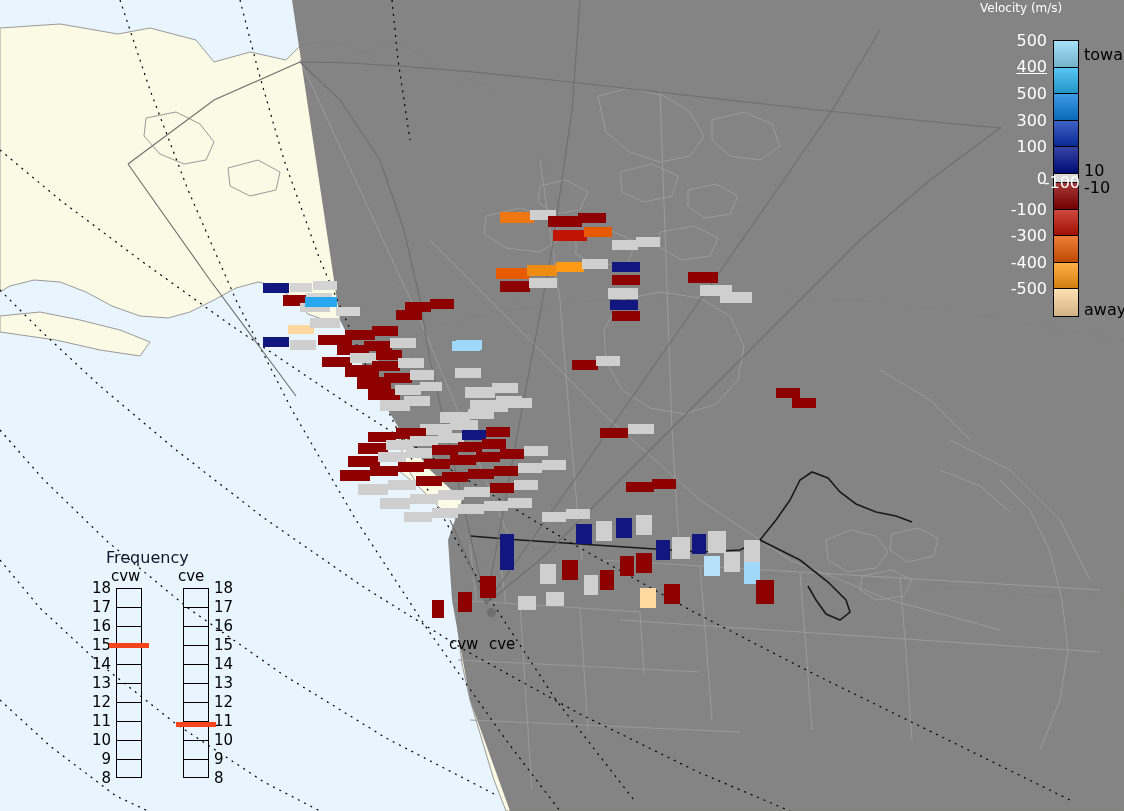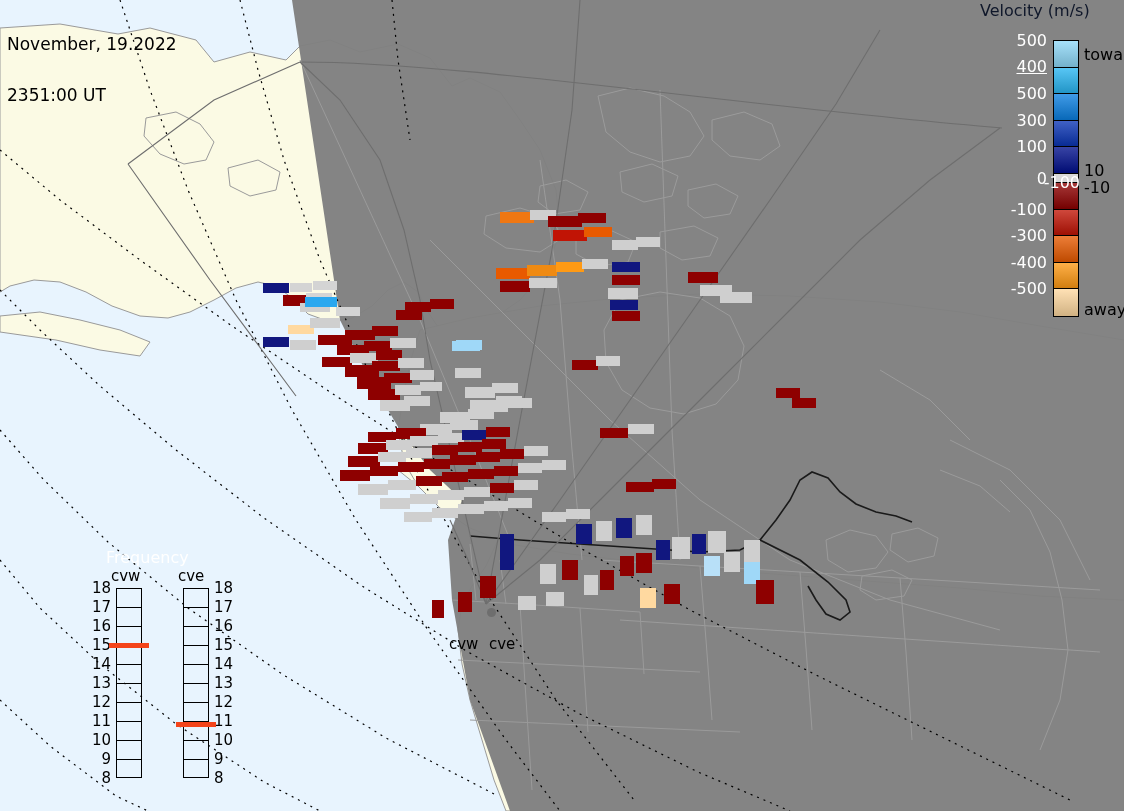--- a/index.html
+++ b/index.html
@@ -15,26 +15,26 @@
   
   #stamp{position:absolute;left:7px;top:2px;line-height:17px;
          font-size:17px;color:#000;white-space:pre;letter-spacing:0px;}
   #stamp div{margin:0;padding:0;}
 
   
   #cbar{position:absolute;left:1053px;top:40px;width:26px;height:277px;
         border:1px solid #000;box-sizing:border-box;}
   .cb-seg{width:100%;box-sizing:border-box;border-bottom:1px solid #000;}
   .cb-seg:last-child{border-bottom:none;}
-  #cbtitle{position:absolute;left:980px;top:1px;font-size:16px;color:#0f172a;white-space:nowrap;}
+  #cbtitle{position:absolute;left:980px;top:1px;font-size:12px;color:#ffffff;white-space:nowrap;}
   .cbtickbox{position:absolute;width:52px;text-align:right;font-size:16px;color:#ffffff;}
   .cbside{position:absolute;font-size:16px;color:#000;white-space:nowrap;}
 
   
-  #freqtitle{position:absolute;left:106px;top:548px;font-size:16px;color:#ffffff;}
+  #freqtitle{position:absolute;left:106px;top:548px;font-size:16px;color:#0f172a;}
   .fcolname{position:absolute;font-size:15px;color:#000;}
   .fcol{position:absolute;width:26px;border:1.5px solid #000;box-sizing:border-box;}
   .fcell{border-bottom:1.2px solid #000;box-sizing:border-box;}
   .fcell:last-child{border-bottom:none;}
   .ftick{position:absolute;width:22px;text-align:right;font-size:15px;color:#000;}
   .fmark{position:absolute;height:5px;background:#f4441a;}
 
   
   .sitelab{position:absolute;font-size:15px;color:#000;}
   .sitedot{position:absolute;width:9px;height:9px;border-radius:50%;background:#6e6e6e;}
@@ -318,24 +318,20 @@
             <rect x="432" y="600" width="12" height="18" fill="#8e0000"></rect>
             <rect x="518" y="596" width="18" height="14" fill="#cfcfcf"></rect>
             <rect x="546" y="592" width="18" height="14" fill="#cfcfcf"></rect>
             <rect x="500" y="534" width="14" height="18" fill="#11177f"></rect>
             <rect x="500" y="552" width="14" height="18" fill="#11177f"></rect>
           </g>
       </g>
     </svg>
   </div>
 
-  <div id="stamp">
-    <div>November, 19.2022</div>
-    <div>2351:00 UT</div>
-  </div>
 
   <div id="cbtitle">Velocity (m/s)</div>
   <div id="cbar">
       <div class="cb-seg" style="height: 26.6px; background: linear-gradient(rgb(167, 225, 250), rgb(116, 177, 203));"></div>
       <div class="cb-seg" style="height: 26.6px; background: linear-gradient(rgb(88, 198, 245), rgb(34, 149, 198));"></div>
       <div class="cb-seg" style="height: 26.6px; background: linear-gradient(rgb(64, 155, 231), rgb(8, 104, 184));"></div>
       <div class="cb-seg" style="height: 26.6px; background: linear-gradient(rgb(64, 97, 197), rgb(8, 43, 148));"></div>
       <div class="cb-seg" style="height: 26.6px; background: linear-gradient(rgb(56, 68, 165), rgb(0, 12, 115));"></div>
       <div class="cb-seg" style="height: 9px; background: rgb(217, 217, 217);"></div>
       <div class="cb-seg" style="height: 26.6px; background: linear-gradient(rgb(167, 56, 56), rgb(116, 0, 0));"></div>

